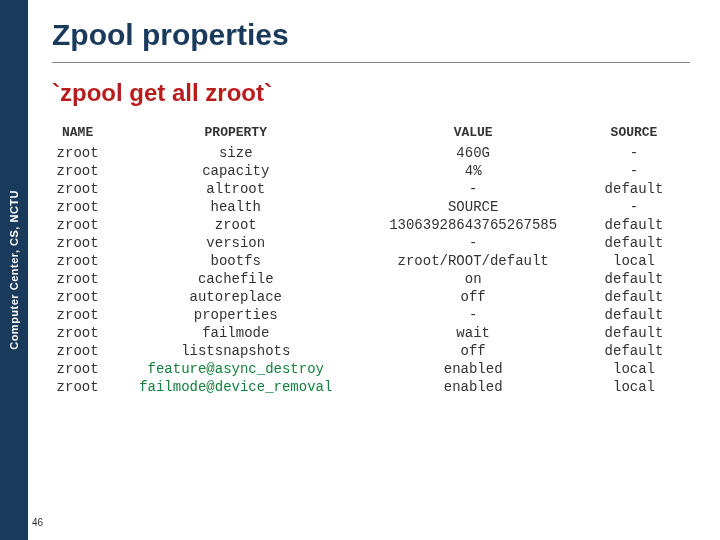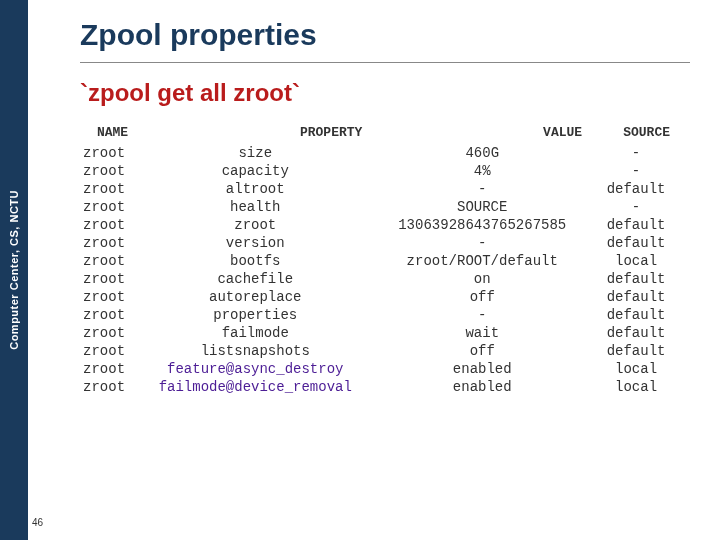--- a/index.html
+++ b/index.html
@@ -28,24 +28,23 @@
       font-size: 11px;
       font-weight: bold;
       writing-mode: vertical-rl;
       transform: rotate(180deg);
       white-space: nowrap;
       letter-spacing: 0.5px;
     }
 
     .main-content {
       flex: 1;
-      padding: 18px 30px 18px 40px;
+      padding: 18px 30px 18px 24px;
       display: flex;
       flex-direction: column;
-      margin-left: 12px;
     }
 
     .page-title {
       font-size: 30px;
       font-weight: bold;
       color: #1a3a5c;
       margin-bottom: 10px;
     }
 
     .divider {
@@ -62,21 +61,21 @@
     }
 
     .data-table {
       border-collapse: collapse;
       width: 100%;
       font-family: 'Courier New', Courier, monospace;
       font-size: 13px;
     }
 
     .data-table th {
-      text-align: right;
+      text-align: center;
       font-weight: bold;
       color: #333;
       padding: 2px 20px 4px 0;
       font-family: 'Courier New', Courier, monospace;
       font-size: 13px;
     }
 
     .data-table td {
       text-align: center;
       color: #333;
@@ -84,21 +83,21 @@
       font-family: 'Courier New', Courier, monospace;
       font-size: 14px;
       vertical-align: top;
     }
 
     .td-name { min-width: 52px; }
     .td-prop { min-width: 160px; }
     .td-val  { min-width: 200px; }
     .td-src  { min-width: 80px; }
 
-    .highlight { color: #4c1d95; }
+    .highlight { color: #15803d; }
 
     .page-number {
       position: absolute;
       bottom: 12px;
       left: 32px;
       font-size: 10px;
       color: #333;
       font-family: Arial, Helvetica, sans-serif;
     }
   </style>

